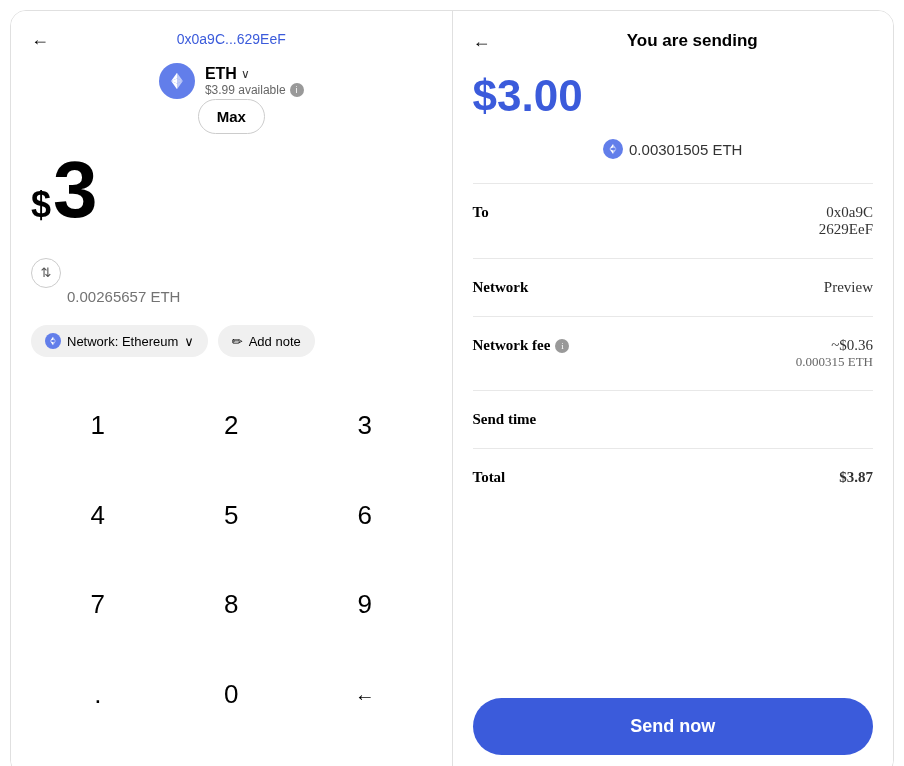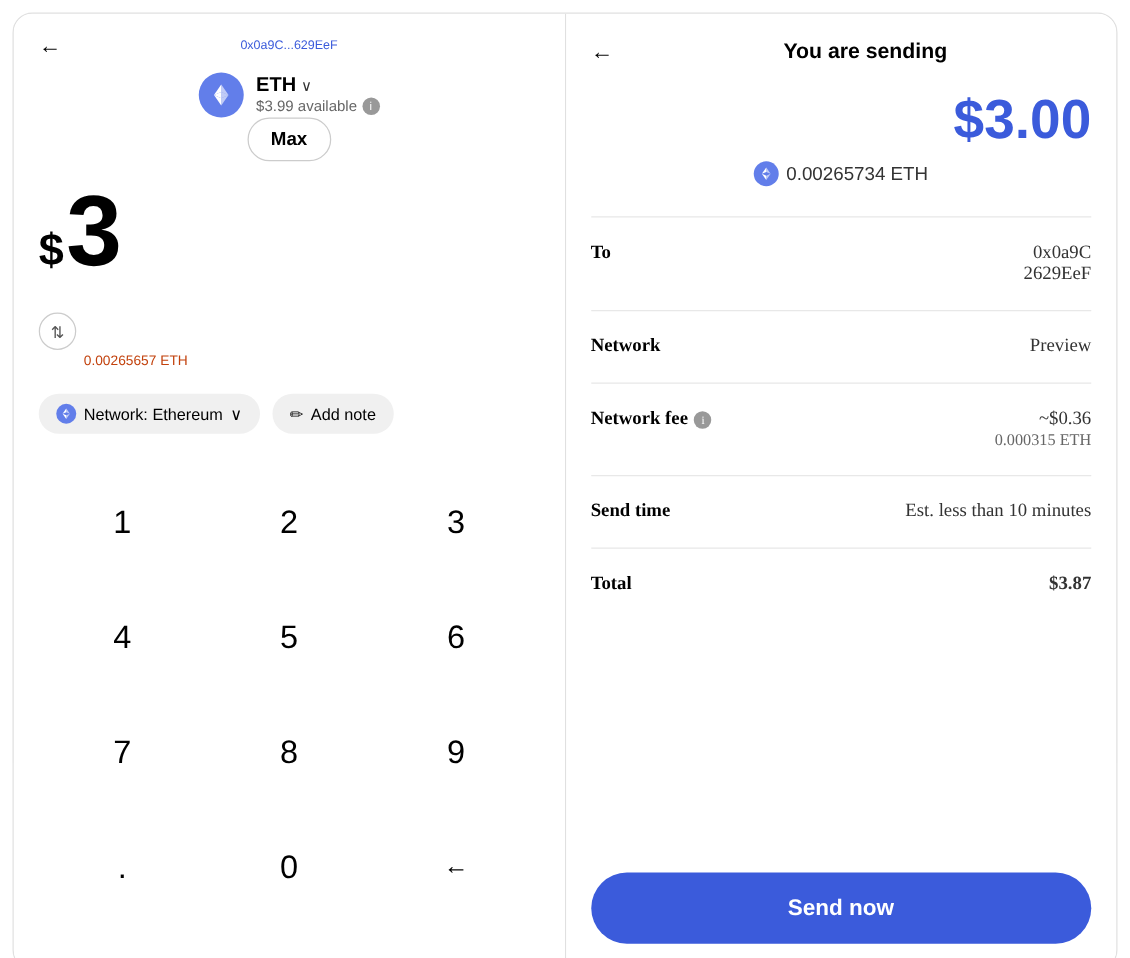--- a/index.html
+++ b/index.html
@@ -44,21 +44,21 @@
     }
     .back-arrow {
       position: absolute;
       left: 0;
       font-size: 18px;
       cursor: pointer;
       color: #000;
     }
     .address-link {
       color: #3b5bdb;
-      font-size: 10px;
+      font-size: 14px;
       font-weight: 500;
     }
     .currency-row {
       display: flex;
       align-items: center;
       justify-content: space-between;
       margin-bottom: 16px;
       flex-direction: column;
     }
     .currency-info {
@@ -158,22 +158,22 @@
       border: 1.5px solid #ccc;
       border-radius: 50%;
       display: flex;
       align-items: center;
       justify-content: center;
       font-size: 13px;
       color: #555;
       cursor: pointer;
     }
     .eth-eq-text {
-      font-size: 11px;
-      color: #c2410c;
+      font-size: 15px;
+      color: #737373;
       margin-top: 48px;
     }
     .options-row {
       display: flex;
       gap: 10px;
       margin-bottom: 24px;
     }
     .network-btn {
       display: flex;
       align-items: center;
@@ -240,25 +240,25 @@
       justify-content: center;
       position: relative;
       margin-bottom: 20px;
     }
     .panel2-title {
       font-size: 17px;
       font-weight: 700;
       margin-left: 39px;
     }
     .sending-amount-usd {
-      text-align: right;
+      text-align: left;
       font-size: 44px;
       font-weight: 700;
       color: #3b5bdb;
-      margin-bottom: 8px;
+      margin-bottom: 18px;
     }
     .sending-amount-eth {
       display: flex;
       align-items: center;
       justify-content: center;
       gap: 6px;
       font-size: 15px;
       color: #333;
       margin-bottom: 24px;
     }
@@ -435,21 +435,21 @@
 
     <div class="sending-amount-eth">
       <div class="eth-logo-small">
         <svg viewBox="0 0 24 24" width="12" height="12" fill="white">
           <polygon points="12,2 5,12 12,9" fill="white"></polygon>
           <polygon points="12,2 19,12 12,9" fill="rgba(255,255,255,0.6)"></polygon>
           <polygon points="12,15 5,12 12,22" fill="white"></polygon>
           <polygon points="12,15 19,12 12,22" fill="rgba(255,255,255,0.6)"></polygon>
         </svg>
       </div>
-      <span>0.00265734 ETH</span>
+      <span>0.00301505 ETH</span>
     </div>
 
     <div class="divider"></div>
 
     <div class="detail-section">
 
       <div class="detail-row">
         <span class="detail-label">To</span>
         <div class="to-address">
           <div>0x0a9C</div>
@@ -474,21 +474,20 @@
         <div class="detail-value-multi">
           <div class="primary">~$0.36</div>
           <div class="secondary">0.000315 ETH</div>
         </div>
       </div>
 
       <div class="divider"></div>
 
       <div class="detail-row">
         <span class="detail-label">Send time</span>
-        <span class="detail-value">Est. less than 10 minutes</span>
       </div>
 
       <div class="divider"></div>
 
       <div class="detail-row">
         <span class="detail-label">Total</span>
         <span class="detail-value" style="font-weight:600;">$3.87</span>
       </div>
 
     </div>

